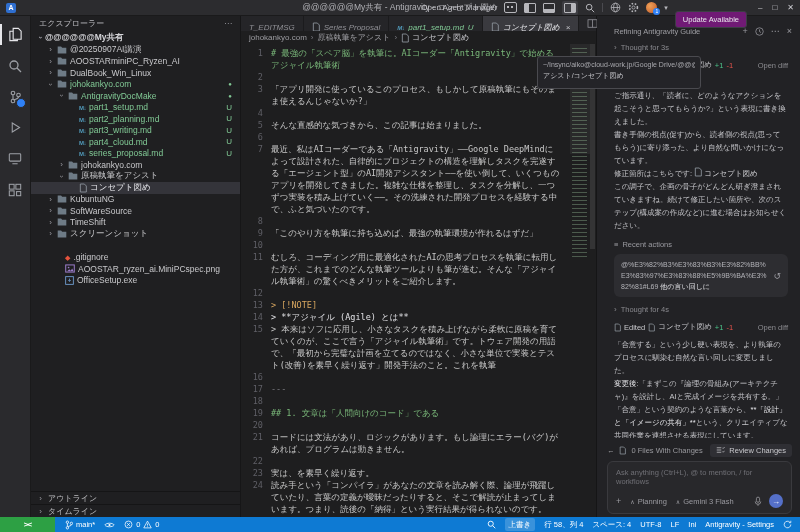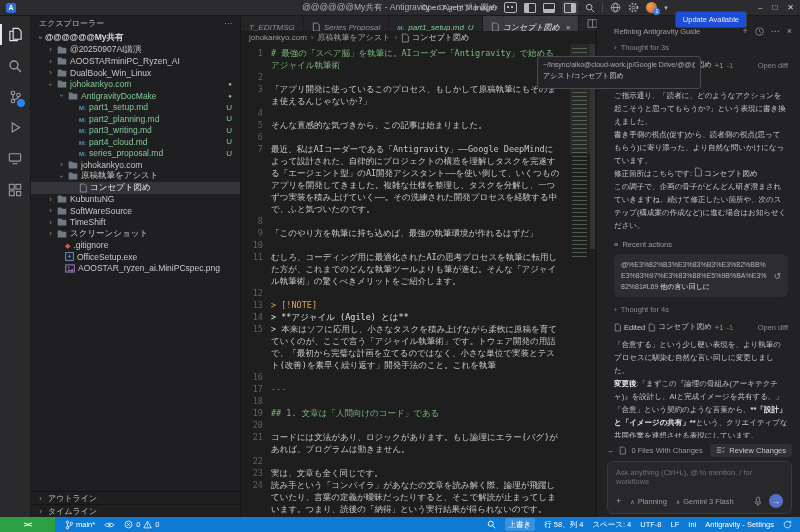--- a/index.html
+++ b/index.html
@@ -22,21 +22,21 @@
   .lay.l::before{content:"";position:absolute;left:0;top:0;bottom:0;width:4px;background:#b6b6bb;}
   .lay.b::before{content:"";position:absolute;left:0;right:0;bottom:0;height:3px;background:#b6b6bb;}
   .lay.r::before{content:"";position:absolute;right:0;top:0;bottom:0;width:4px;background:#b6b6bb;}
   .lay-active{background:#3d3d42;border-radius:2px;padding:2px;}
   .tb-sep{width:1px;height:9px;background:#4a4a4f;}
   .avatar{position:relative;width:11px;height:11px;border-radius:50%;
     background:radial-gradient(circle at 35% 35%,#f0a058,#c05a28);}
   .avatar .nbadge{position:absolute;right:-3px;bottom:-2px;width:7px;height:7px;border-radius:50%;
     background:var(--badge-blue);color:#fff;font-size:5px;line-height:7px;text-align:center;}
   .chev-down{color:#b6b6bb;font-size:7px;}
-  .update-pill{background:#1d4ed8;border:1px solid #3c3e44;color:#e8e8ec;font-size:7.5px;
+  .update-pill{background:#701a75;border:1px solid #3c3e44;color:#e8e8ec;font-size:7.5px;
     padding:3px 7px;border-radius:3px;white-space:nowrap;margin-top:23px;}
   .winctl{display:flex;gap:10px;color:#cfcfd4;font-size:8px;margin-left:4px;}
   
   #main{position:absolute;left:0;top:15px;width:800px;height:502px;display:flex;}
   
   #activitybar{width:30px;background:#2a2a2d;display:flex;flex-direction:column;align-items:center;
     padding-top:4px;gap:0;border-right:1px solid #1a1a1b;}
   .act-ic{position:relative;width:30px;height:31px;display:flex;align-items:center;justify-content:center;color:#9da0a6;}
   .act-ic.active{color:#e6e6ea;}
   .act-ic.active::before{content:"";position:absolute;left:0;top:5px;bottom:5px;width:2px;background:#e6e6ea;}
@@ -98,21 +98,21 @@
   .ap-header{height:16px;display:flex;align-items:center;padding:8px 8px 0 17px;color:#9f9fa4;font-size:7.5px;}
   .ap-hicons{margin-left:auto;display:flex;gap:7px;align-items:center;color:#9a9aa0;font-size:9px;}
   .ap-body{flex:1;overflow:hidden;padding:2px 12px 0 17px;position:relative;}
   .thought{display:flex;gap:4px;align-items:center;color:#8a8a8f;font-size:7.5px;height:13px;}
   .thought .tch{font-size:8px;}
   .edited-row{display:flex;align-items:center;gap:3px;font-size:7.5px;color:#c8c8cc;height:14px;margin-top:4px;}
   .edited-row .add{color:var(--diff-add);}
   .edited-row .del{color:var(--diff-del);}
   .edited-row .opendiff{margin-left:auto;color:#8b8b90;}
   .msg{margin-top:4px;font-size:7.5px;line-height:13px;color:#c5c5c9;white-space:pre-wrap;word-break:break-all;}
-  .msg b{color:#e8e8ec;font-weight:bold;}
+  .msg b{color:#e8e8ec;font-weight:normal;}
   .filechip{color:#d6d6da;white-space:nowrap;}
   .filechip svg{display:inline-block;vertical-align:-1px;margin-right:2px;}
   .recent-label{margin-top:8px;display:flex;gap:4px;align-items:center;color:#9a9aa0;font-size:7.5px;}
   .action-chip{margin-top:5px;background:#2d2d31;border-radius:6px;padding:5px 7px;display:flex;gap:6px;}
   .chip-main{flex:1;font-size:7px;line-height:11px;word-break:break-all;}
   .chip-code{color:#b3b3b8;}
   .chip-jp{color:#e2e2e6;}
   .chip-undo{color:#9a9aa0;font-size:9px;align-self:center;}
   .ap-scrollthumb{position:absolute;right:1px;top:405px;width:3px;height:24px;background:#4a4a4f;border-radius:2px;}
   .ap-footer{padding:4px 8px 3px 10px;}
@@ -381,42 +381,42 @@
           </div>
           <div class="trow" style="padding-left: 16px;">
             <span class="tchev">›</span>
             <span>
               <svg width="10" height="8" viewBox="0 0 16 13">
                 <path d="M1 1h5.5l1.8 2H15v9H1z" fill="#6e7b86"></path>
               </svg>
             </span>
             <span class="tlabel">スクリーンショット</span>
           </div>
-          <div class="trow" style="padding-left: 34px;">
+          <div class="trow" style="padding-left: 34px; margin-top: 12px;">
             <span><span class="dia-ic">◆</span></span>
             <span class="tlabel">.gitignore</span>
-          </div>
-          <div class="trow" style="padding-left: 34px;">
-            <span>
-              <svg width="9" height="9" viewBox="0 0 14 14">
-                <rect x="1" y="1" width="12" height="12" fill="none" stroke="#6f9ccf" stroke-width="1.4"></rect>
-                <path d="M7 4v4M5 6.5L7 8.5 9 6.5" stroke="#6f9ccf" stroke-width="1.3" fill="none"></path>
-              </svg>
-            </span>
-            <span class="tlabel">OfficeSetup.exe</span>
           </div>
           <div class="trow" style="padding-left: 34px;">
             <span>
               <svg width="10" height="9" viewBox="0 0 14 12">
                 <rect x="1" y="1" width="12" height="10" fill="none" stroke="#9b7cc9" stroke-width="1.4"></rect>
                 <circle cx="5" cy="4.6" r="1.2" fill="#9b7cc9"></circle>
                 <path d="M3 10l3-3 2 2 2-3 2 4z" fill="#9b7cc9"></path>
               </svg>
             </span>
             <span class="tlabel">AOOSTAR_ryzen_ai.MiniPCspec.png</span>
+          </div>
+          <div class="trow" style="padding-left: 34px;">
+            <span>
+              <svg width="9" height="9" viewBox="0 0 14 14">
+                <rect x="1" y="1" width="12" height="12" fill="none" stroke="#6f9ccf" stroke-width="1.4"></rect>
+                <path d="M7 4v4M5 6.5L7 8.5 9 6.5" stroke="#6f9ccf" stroke-width="1.3" fill="none"></path>
+              </svg>
+            </span>
+            <span class="tlabel">OfficeSetup.exe</span>
           </div>
         </div>
       <div class="sb-section">
         <span class="tchev">›</span>
         <span>アウトライン</span>
         </div>
       <div class="sb-section">
         <span class="tchev">›</span>
         <span>タイムライン</span>
         </div>
@@ -562,21 +562,21 @@
             <div class="line">
               <span class="gutter">21</span>
               <span class="ltext t-body">コードには文法があり、ロジックがあります。もし論理にエラー(バグ)があれば、プログラムは動きません。</span>
             </div>
             <div class="line">
               <span class="gutter">22</span>
               <span class="ltext t-blank"></span>
             </div>
             <div class="line">
               <span class="gutter">23</span>
-              <span class="ltext t-body">実は、文章も全く同じです。</span>
+              <span class="ltext t-body">実は、を素早く繰り返す。</span>
             </div>
             <div class="line">
               <span class="gutter">24</span>
               <span class="ltext t-body">読み手という「コンパイラ」があなたの文章を読み解く際、論理が飛躍していたり、言葉の定義が曖昧だったりすると、そこで解読が止まってしまいます。つまり、読後の「納得」という実行結果が得られないのです。</span>
             </div>
             <div class="line">
               <span class="gutter">25</span>
               <span class="ltext t-blank"></span>
             </div>
           </div>

